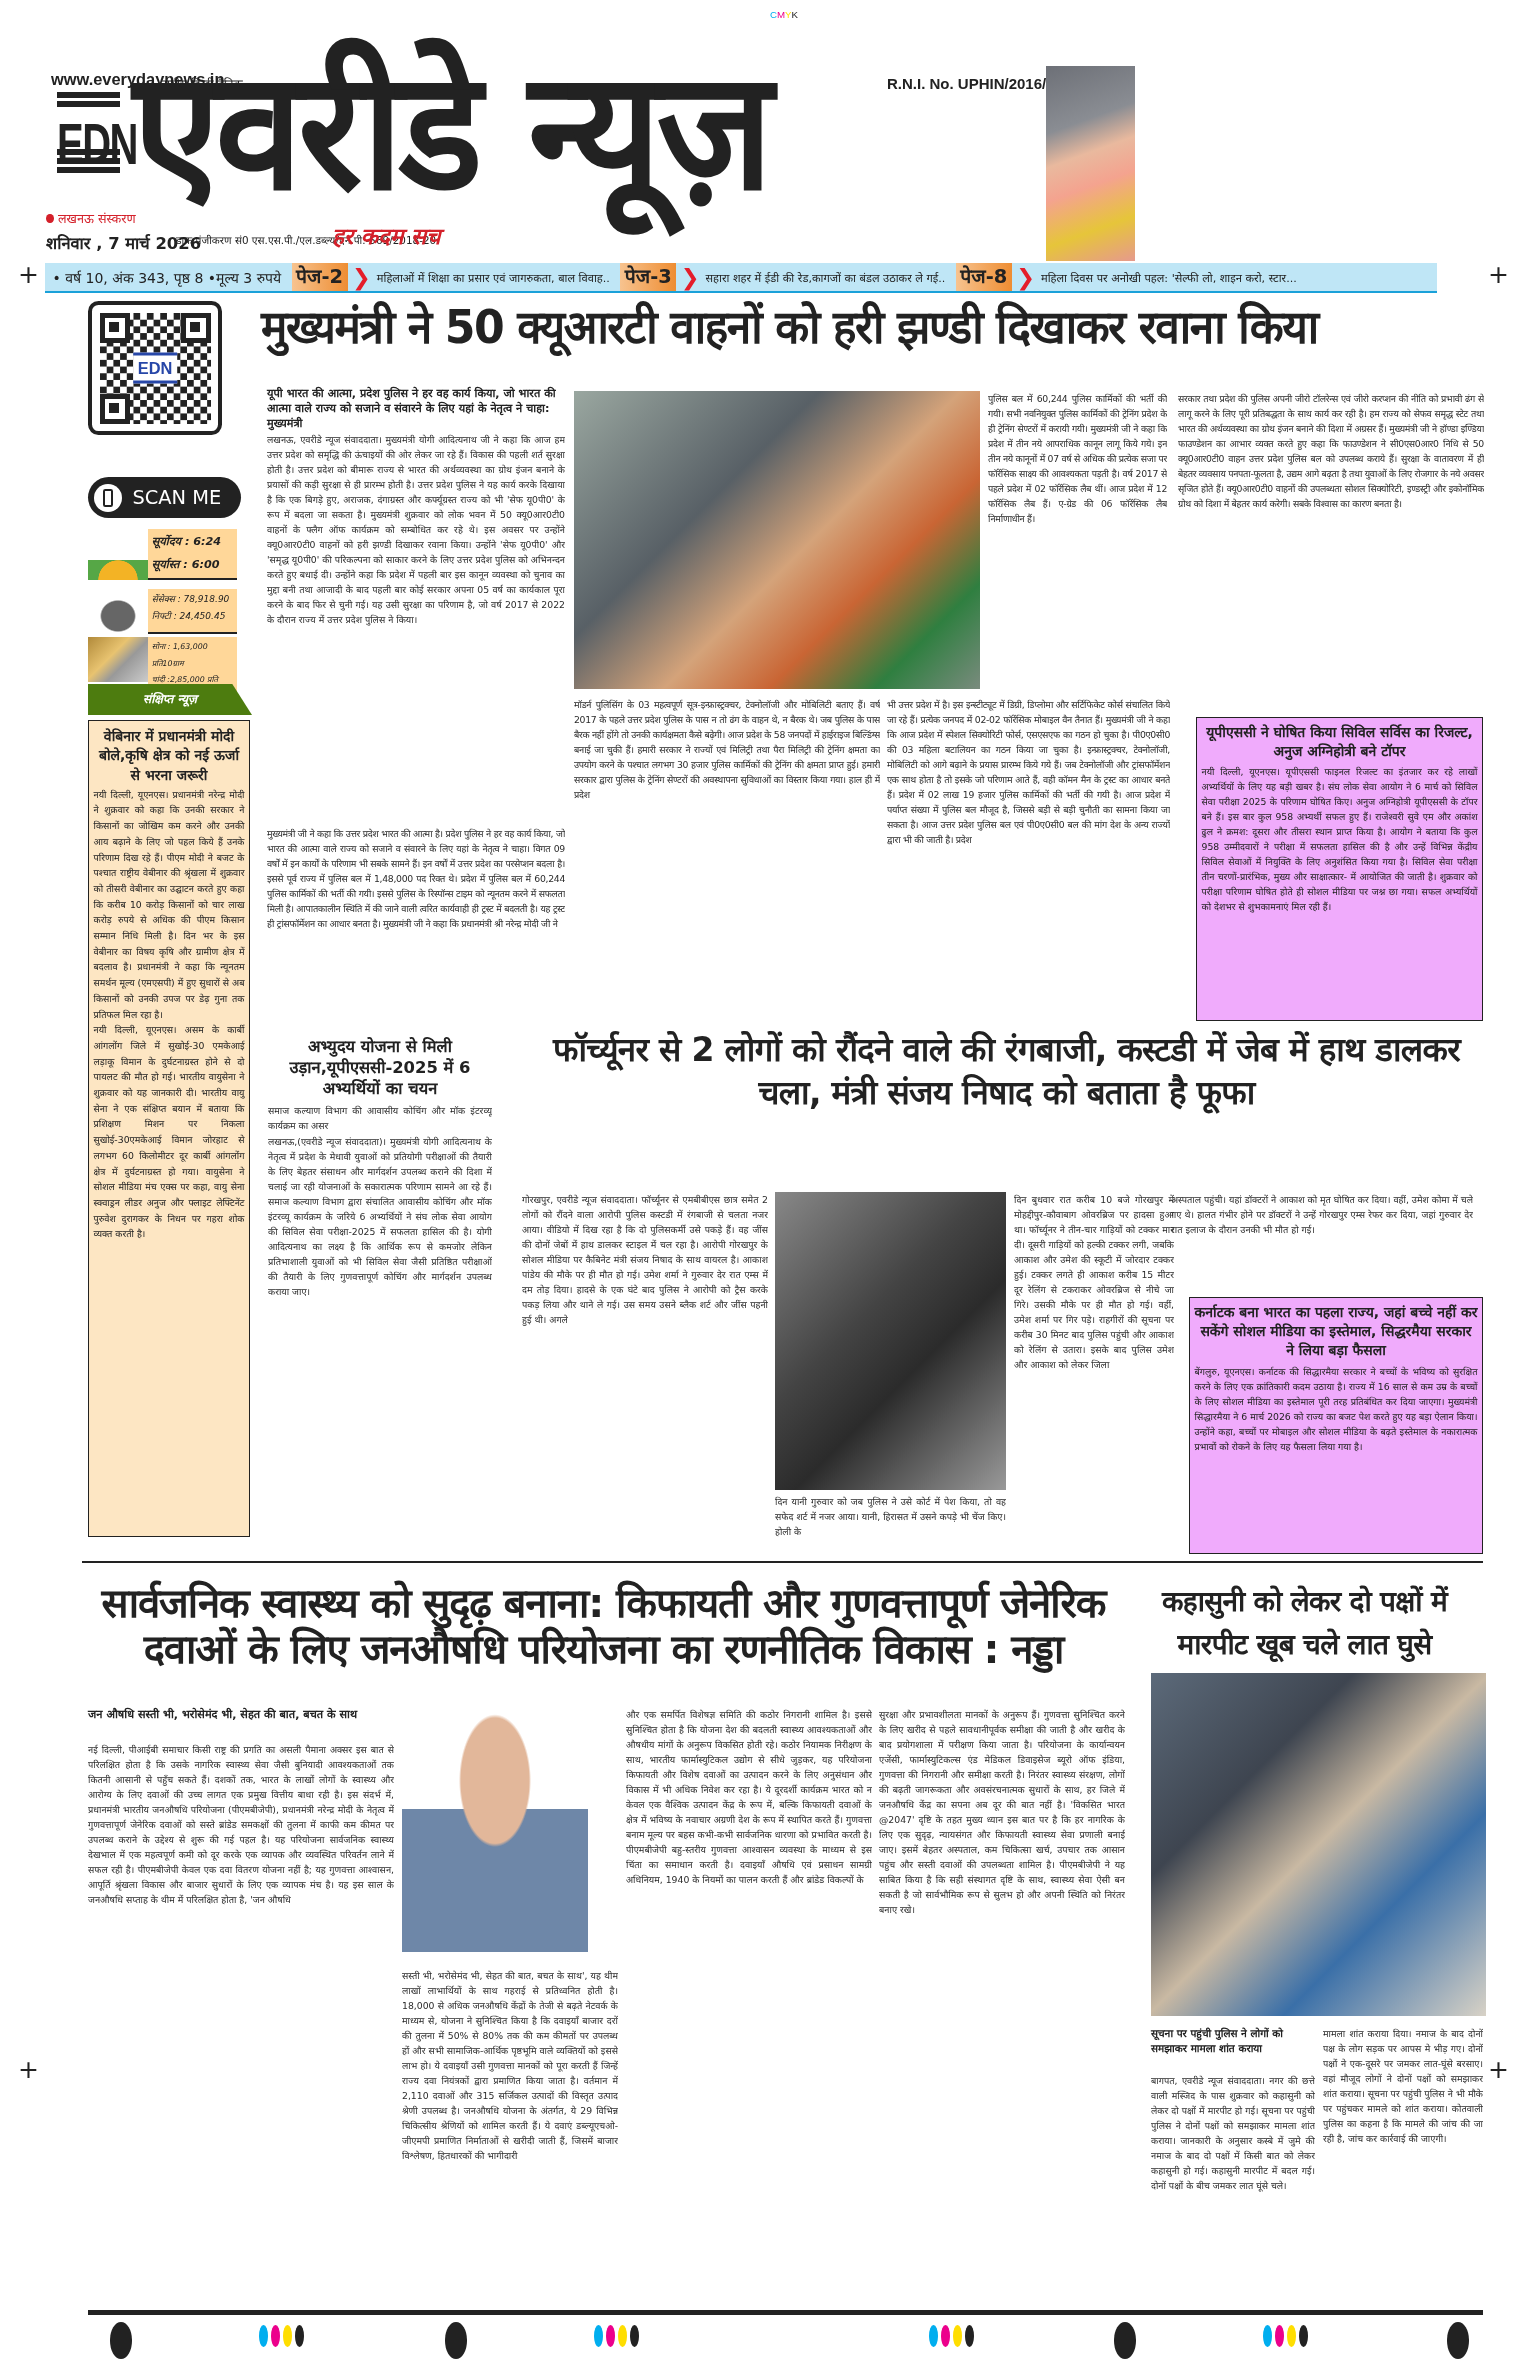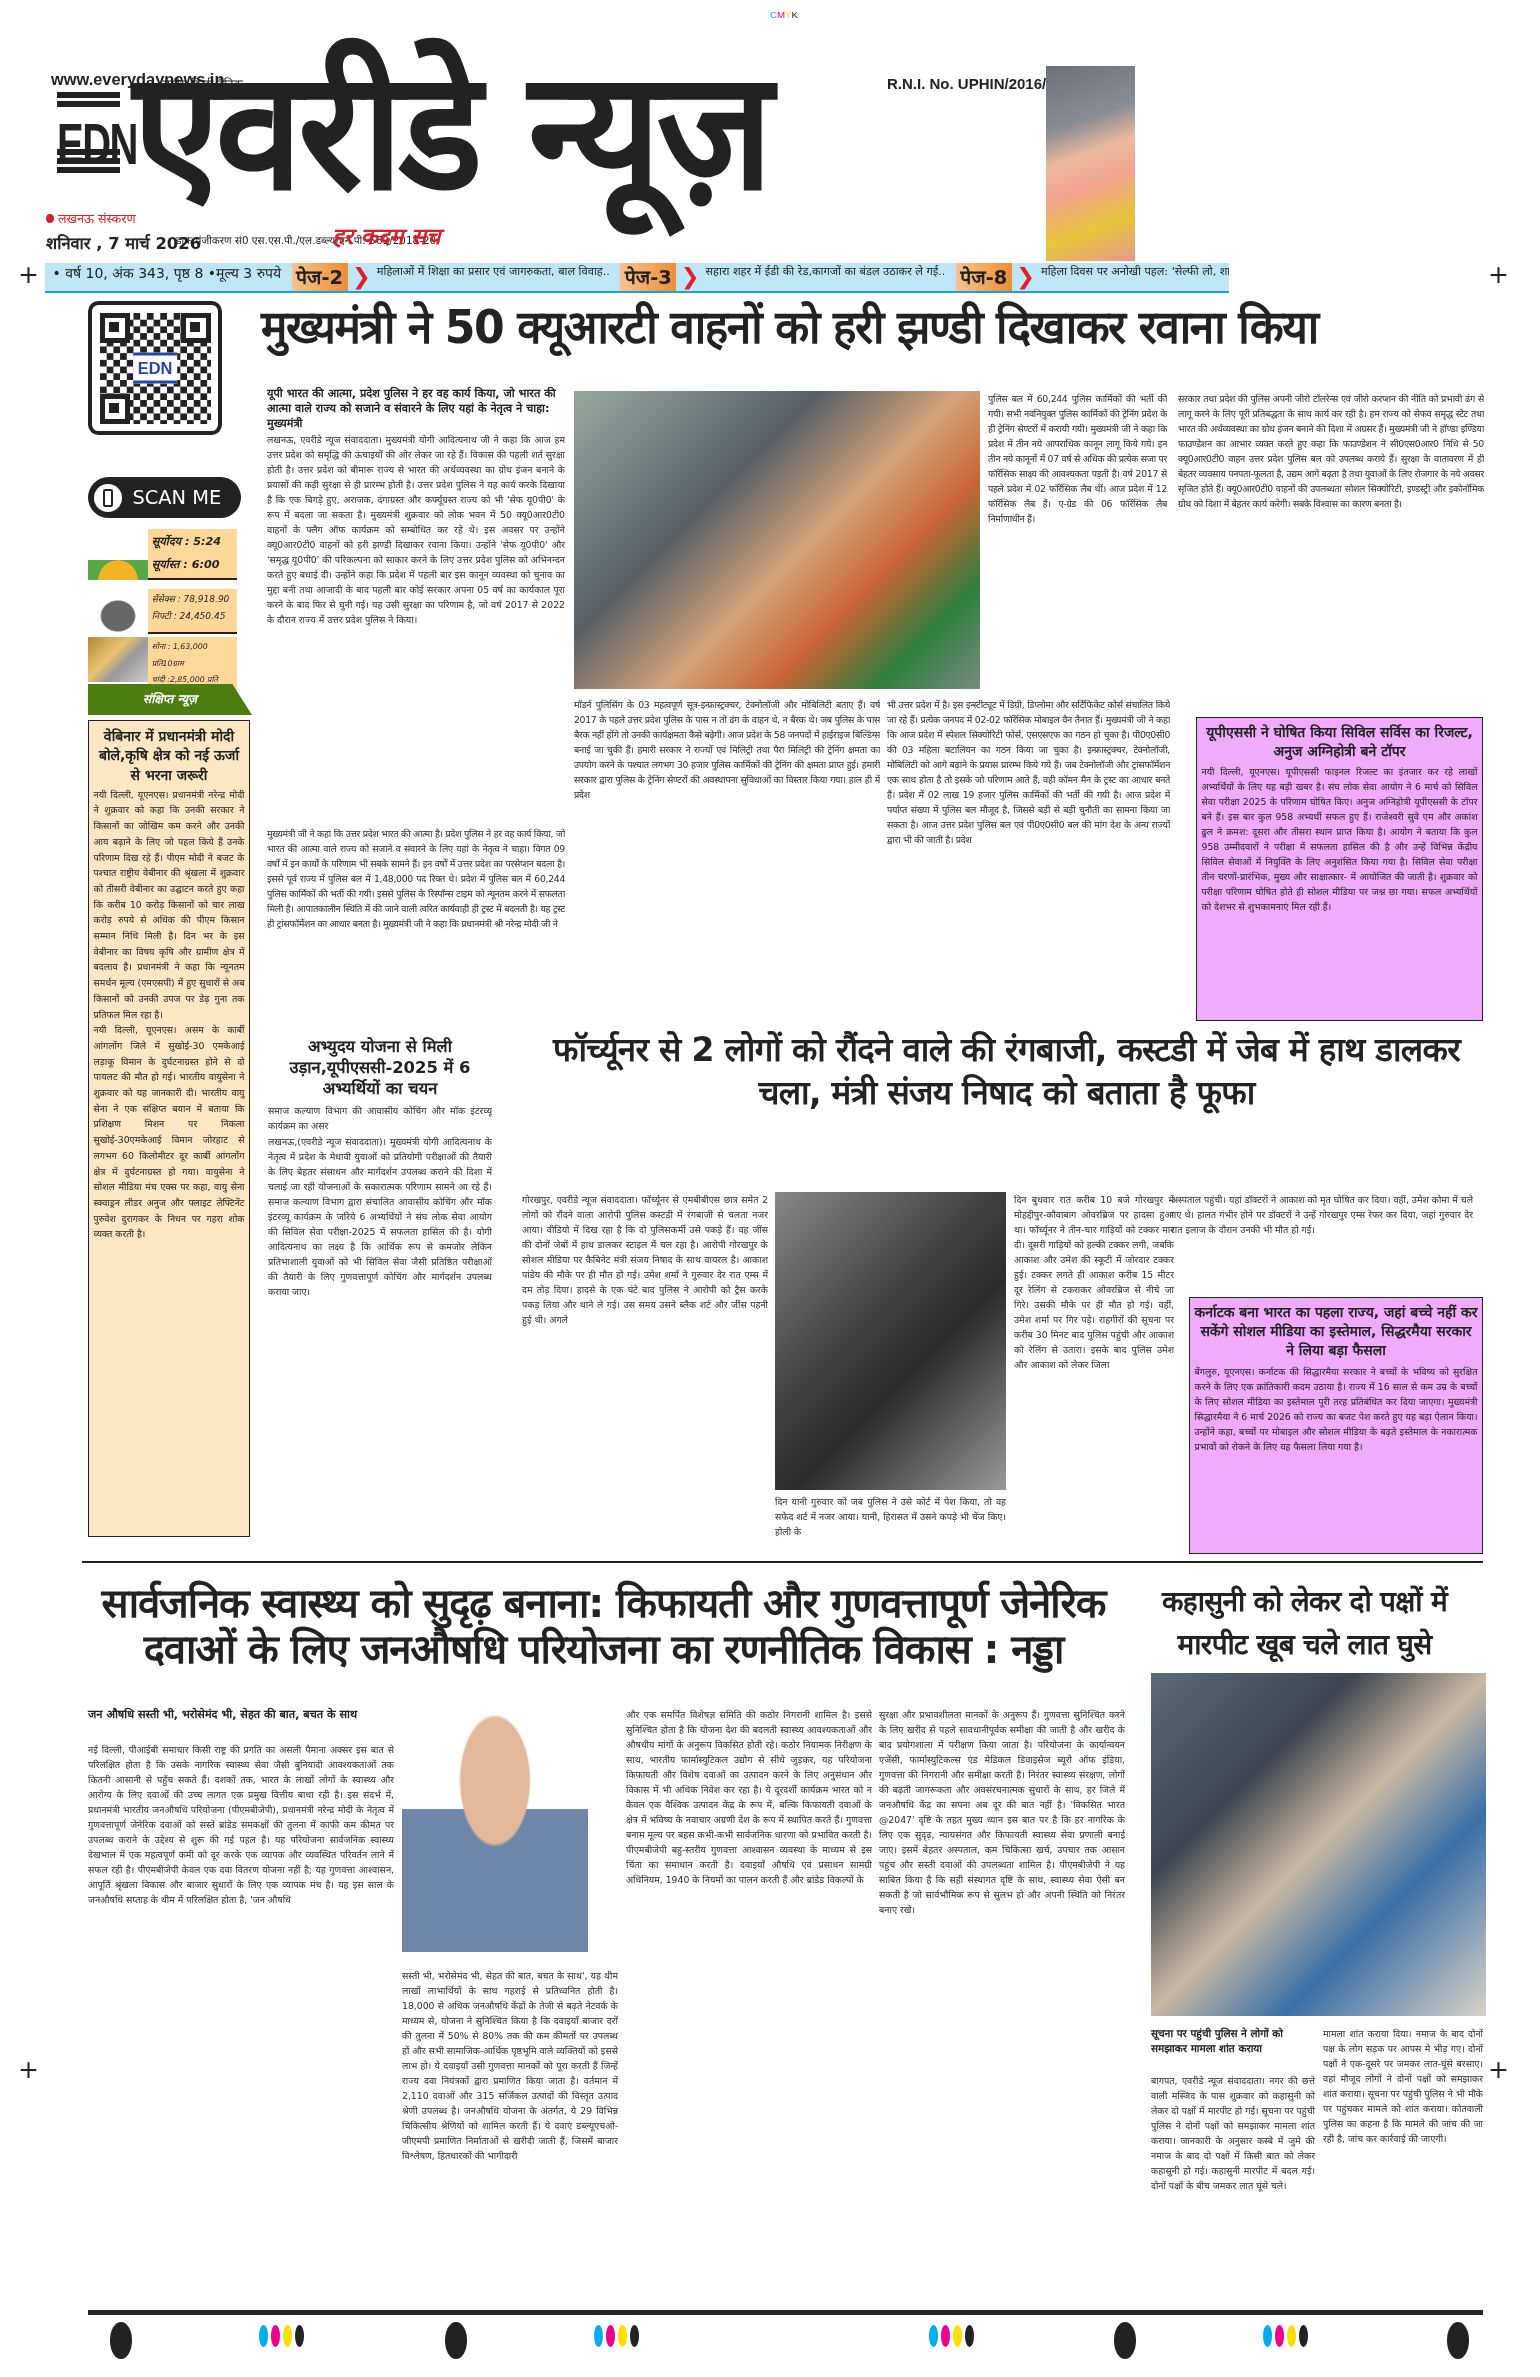--- a/index.html
+++ b/index.html
@@ -15,21 +15,21 @@
   .edn-logo { left: 57px; top: 92px; width: 63px; height: 112px; }
   .edn-logo .bar { height: 6px; background: #222; margin-bottom: 3px; }
   .edn-logo .txt { font-family: "Liberation Sans", sans-serif; font-weight: bold; font-size: 40px; line-height: 46px; letter-spacing: -1.5px; color: #222; transform: scaleY(1.45); transform-origin: top; height: 69px; text-align: center; }
   .edition { left: 46px; top: 209px; color: #d4202a; font-size: 12.7px; }
   .edition .dot { display: inline-block; width: 7.5px; height: 9px; border-radius: 50%; background: #d4202a; margin-right: 4.5px; }
   .date { left: 46px; top: 231px; font-size: 16.4px; font-weight: bold; }
   .masthead { left: 133px; top: 52px; font-size: 157px; font-weight: bold; line-height: 1; color: #222; letter-spacing: -4.5px; transform: scaleY(1.05); font-family: "DejaVu Sans", sans-serif; }
   .postal { left: 176px; top: 233px; font-size: 10.4px; }
   .motto { left: 332px; top: 220px; font-size: 22.4px; font-weight: bold; font-style: italic; color: #d4202a; }
   .celeb { left: 1046px; top: 66px; width: 89px; height: 195px; background: linear-gradient(160deg,#6d7077 0%,#8a8d93 30%,#e9b99e 45%,#f4a38f 60%,#e6c53a 80%,#e69a8d 100%); }
-  .ticker { left: 45px; top: 263px; width: 1184px; height: 30px; background: #bfe6f6; border-bottom: 2.2px solid #1aa1d9; display: flex; align-items: flex-start; font-size: 12.7px; white-space: nowrap; overflow: hidden; }
+  .ticker { left: 45px; top: 263px; width: 1392px; height: 30px; background: #bfe6f6; border-bottom: 2.2px solid #1aa1d9; display: flex; align-items: center; font-size: 12.7px; white-space: nowrap; overflow: hidden; }
   .ticker .meta { padding-left: 7.5px; font-size: 14px; margin-right: 10.4px; }
   .ticker .pg { background: linear-gradient(90deg,#f7c38f,#ee8d32); font-weight: bold; font-size: 19.4px; padding: 0 4.5px; height: 30px; line-height: 30px; color: #222; }
   .ticker .chev { color: #e41d2a; font-size: 22.4px; font-weight: bold; margin: 0 6px 0 4.5px; }
   .ticker .item { font-size: 11.2px; margin-right: 10.4px; }
   .main-head { left: 261px; top: 297px; width: 1222px; font-size: 46px; font-weight: bold; letter-spacing: -1.5px; line-height: 60px; transform: scaleX(0.96); transform-origin: left; white-space: nowrap; }
   .qr { left: 88px; top: 301px; width: 134px; height: 134px; border: 4.5px solid #222; border-radius: 10.4px; padding: 7.5px;
     background:
       repeating-linear-gradient(90deg,#222 0 7.5px,#fff 7.5px 13.4px),
       #fff; }
   .qr-inner { width: 100%; height: 100%; position: relative; background: repeating-conic-gradient(#222 0 25%, #fff 0 50%) 0 0/13.4px 13.4px; }
@@ -119,21 +119,21 @@
 </div>
 <div class="abs scan">
   <span class="phone">
       <span></span>
     </span>
   <span>SCAN ME</span>
 </div>
 <div class="abs info-row" style="top:529px">
   <div class="pic sun-pic" style="height:51px"></div>
   <div class="box" style="font-size:11.2px;font-weight:bold;line-height:22.4px">
-    <div>सूर्योदय : 5:24</div>
+    <div>सूर्योदय : 6:24</div>
     <div>सूर्यास्त : 6:00</div>
   </div>
 </div>
 <div class="abs info-row" style="top:589px">
   <div class="pic bull-pic"></div>
   <div class="box">
     <div>सेंसेक्स : 78,918.90</div>
     <div>निफ्टी : 24,450.45</div>
   </div>
 </div>

